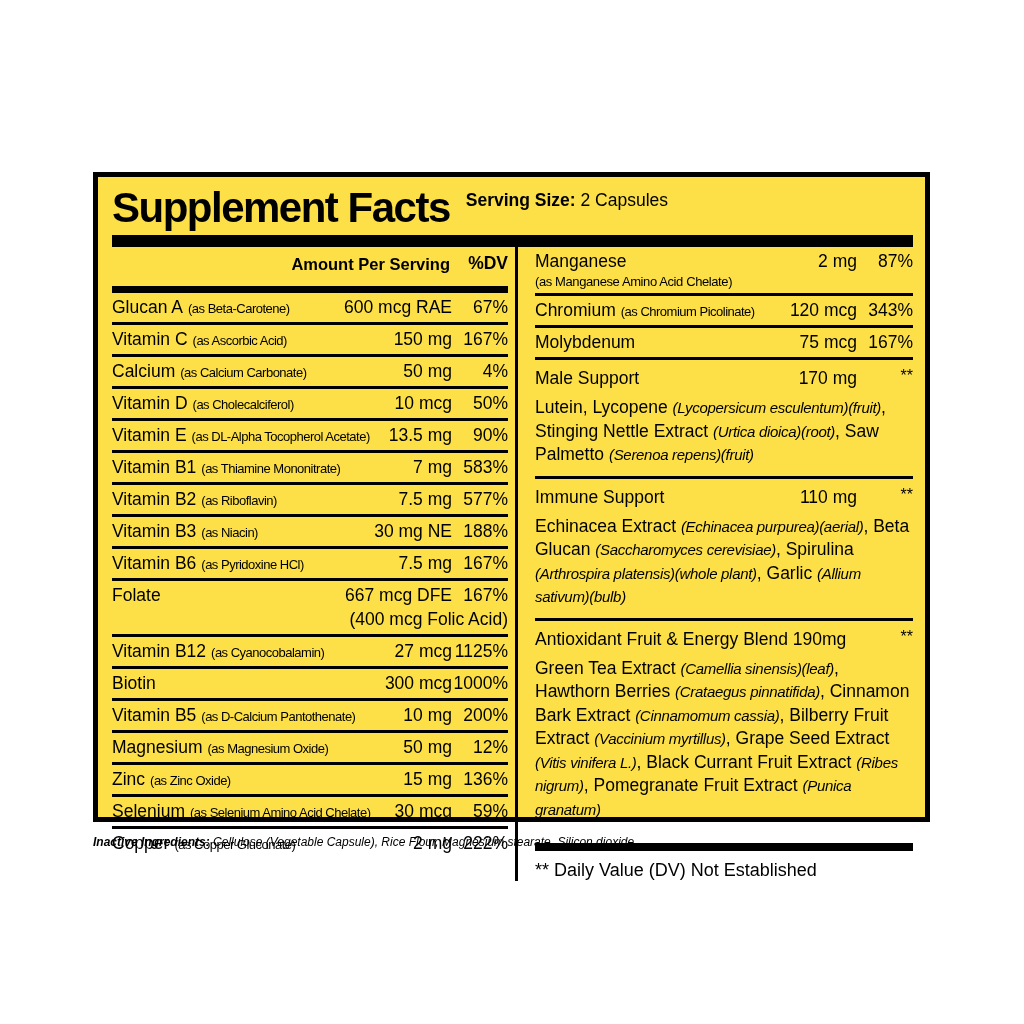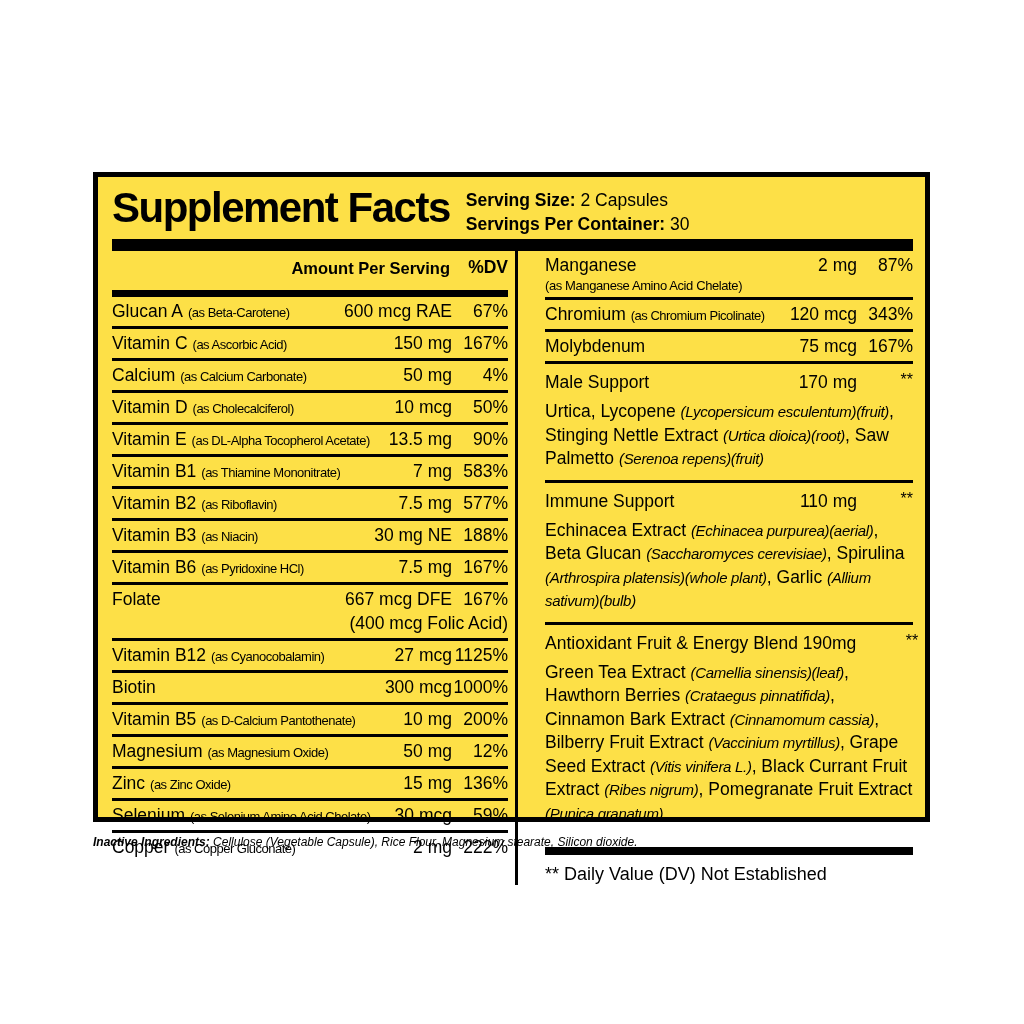--- a/index.html
+++ b/index.html
@@ -6,21 +6,21 @@
     font-family:"Liberation Sans",sans-serif;color:#000;}
   .label-box{position:absolute;left:93px;top:172px;width:837px;height:650px;
     box-sizing:border-box;border:5px solid #000;background:#fde047;padding:7px 12px 0 14px;}
   .hdr{display:flex;align-items:flex-start;}
   .title{font-size:42px;font-weight:bold;letter-spacing:-1.5px;line-height:48px;margin:0;white-space:nowrap;}
   .serving{margin-left:16px;font-size:17.5px;line-height:24px;padding-top:4px;white-space:nowrap;}
   .topbar{height:12px;background:#000;margin-top:3px;}
   .cols{display:flex;align-items:stretch;}
   .leftcol{width:396px;flex:none;}
   .vdivider{width:3px;background:#000;margin-left:7px;flex:none;}
-  .rightcol{flex:1;padding-left:27px;min-width:0;}
+  .rightcol{flex:1;padding-left:17px;min-width:0;}
   .colhead{display:flex;align-items:flex-end;justify-content:flex-end;
     font-weight:bold;font-size:16.5px;padding:6px 0 12px;}
   .headbar{height:7px;background:#000;}
   .nrow{border-bottom:3px solid #000;padding:4px 0;}
   .leftcol .nrow:last-child{border-bottom:none;}
   .nline{display:flex;align-items:baseline;white-space:nowrap;}
   .nname{font-size:17.5px;flex:none;}
   .ndetail{font-size:13px;letter-spacing:-0.5px;margin-left:5px;flex:none;font-stretch:condensed;}
   .namount{margin-left:auto;font-size:17.5px;padding-left:6px;flex:none;}
   .ndv{width:56px;text-align:right;font-size:17.5px;flex:none;}
@@ -38,21 +38,20 @@
 </style>
 </head>
 <body>
 
 <div class="label-box">
 
   <div class="hdr">
     <h1 class="title">Supplement Facts</h1>
     <div class="serving">
       <div><b>Serving Size:</b><span> 2 Capsules</span></div>
-      <div><b>Servings Per Container:</b><span> 30</span></div>
     </div>
   </div>
 
   <div class="topbar"></div>
 
   <div class="cols">
 
     <div class="leftcol">
       <div class="colhead">
         <span>Amount Per Serving</span>
@@ -226,21 +225,21 @@
             </div>
           </div>
         </div>
       <div>
           <div class="blend">
             <div class="nline">
               <span class="nname">Male Support</span>
               <span class="namount">170 mg</span>
               <span class="ndv ast">**</span>
             </div>
-            <div class="bdesc"><span class="reg">Urtica, Lycopene </span><span class="ital">(Lycopersicum esculentum)(fruit)</span><span class="reg">, Stinging Nettle Extract </span><span class="ital">(Urtica dioica)(root)</span><span class="reg">, Saw Palmetto </span><span class="ital">(Serenoa repens)(fruit)</span></div>
+            <div class="bdesc"><span class="reg">Lutein, Lycopene </span><span class="ital">(Lycopersicum esculentum)(fruit)</span><span class="reg">, Stinging Nettle Extract </span><span class="ital">(Urtica dioica)(root)</span><span class="reg">, Saw Palmetto </span><span class="ital">(Serenoa repens)(fruit)</span></div>
           </div>
           <div class="blend">
             <div class="nline">
               <span class="nname">Immune Support</span>
               <span class="namount">110 mg</span>
               <span class="ndv ast">**</span>
             </div>
             <div class="bdesc"><span class="reg">Echinacea Extract </span><span class="ital">(Echinacea purpurea)(aerial)</span><span class="reg">, Beta Glucan </span><span class="ital">(Saccharomyces cerevisiae)</span><span class="reg">, Spirulina </span><span class="ital">(Arthrospira platensis)(whole plant)</span><span class="reg">, Garlic </span><span class="ital">(Allium sativum)(bulb)</span></div>
           </div>
           <div class="blend">

